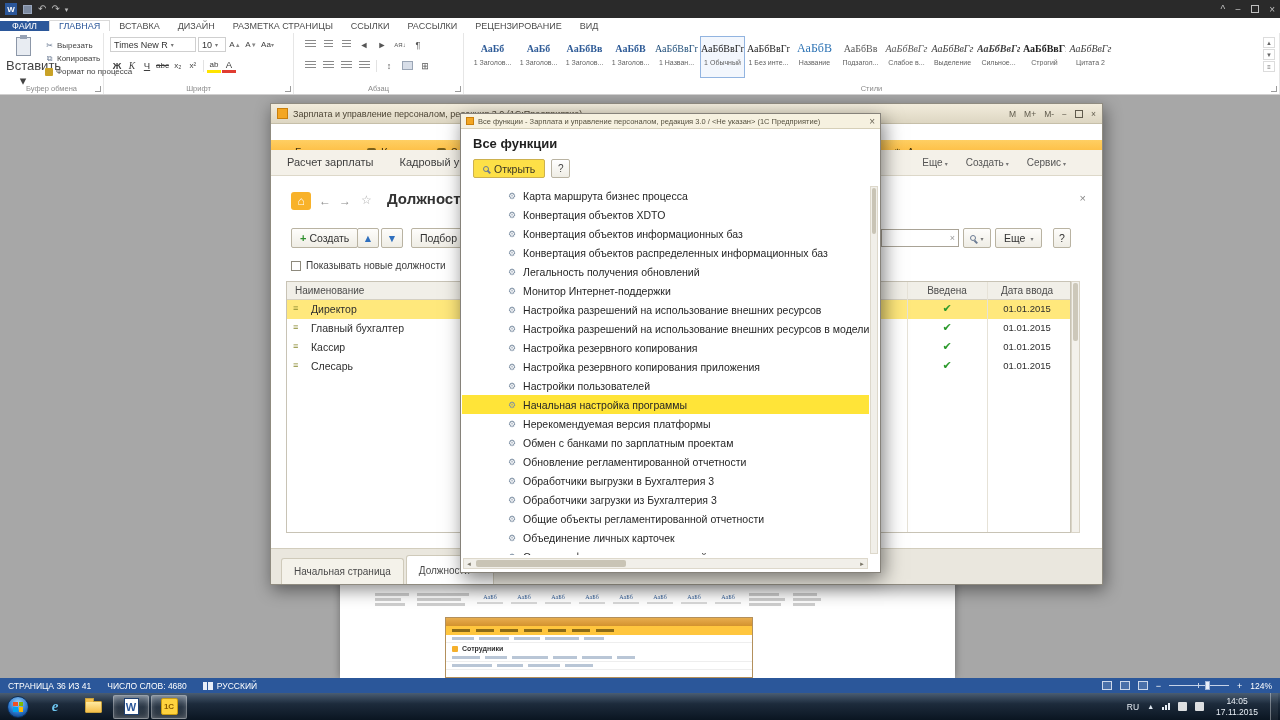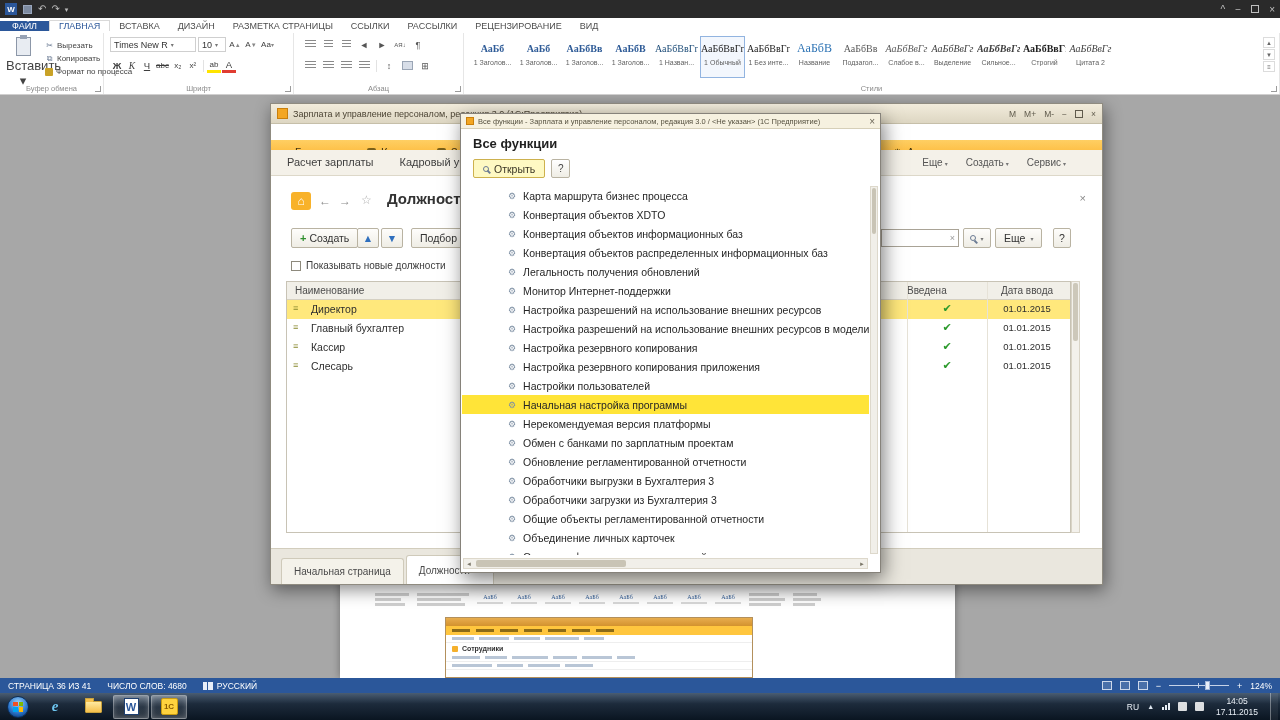--- a/index.html
+++ b/index.html
@@ -131,21 +131,21 @@
 .srch{position:absolute;left:610px;top:53px;width:78px;height:18px;border:1px solid #a9a396;background:#fff;display:flex;align-items:center;font-size:10px;padding:0 3px}
 .srch .x{margin-left:auto;color:#999;font-size:9px}
 .b-mag{position:absolute;left:692px;top:52px;width:28px;justify-content:center;gap:2px;padding:0}
 .b-more{position:absolute;left:724px;top:52px}
 .b-help{position:absolute;left:782px;top:52px;width:18px;justify-content:center;padding:0}
 .chk-row{position:absolute;left:20px;top:84px;display:flex;align-items:center;gap:5px;font-size:10px;color:#3d3d3d}
 .cb{width:10px;height:10px;border:1px solid #8e8a7d;background:#fff;flex:none}
 .grid{position:absolute;left:15px;top:105px;width:785px;height:252px;border:1px solid #c8c3b5;background:#fff}
 .ghead{position:absolute;left:0;top:0;width:100%;height:18px;background:#f1efe8;border-bottom:1px solid #d5d0c2;font-size:10px;color:#4c4c4c}
 .gh-name{position:absolute;left:8px;top:3px}
-.gh-ent{position:absolute;left:620px;width:80px;top:3px}
+.gh-ent{position:absolute;left:620px;width:80px;text-align:center;top:3px}
 .gh-date{position:absolute;left:700px;width:80px;text-align:center;top:3px}
 .trow{position:absolute;left:0;width:100%;height:19px;font-size:10.5px;color:#2e2e2e}
 .trow.sel{background:#ffe87c}
 .tr-ic{position:absolute;left:6px;top:3px;font-size:9px;color:#8a8a2f}
 .tr-nm{position:absolute;left:24px;top:3px;white-space:nowrap}
 .tr-ck{position:absolute;left:620px;width:80px;text-align:center;top:2px;color:#2c9a2c;font-size:11px}
 .tr-dt{position:absolute;left:700px;width:80px;text-align:center;top:3px;font-size:9.5px}
 .vl{position:absolute;top:0;bottom:0;width:1px;background:#e6e2d7}
 .gvscroll{position:absolute;left:800px;top:105px;width:9px;height:252px;background:#f3f1ec;border:1px solid #d9d4c7}
 .gvthumb{position:absolute;left:1px;top:1px;width:5px;height:58px;background:#cdc8ba;border-radius:2px}
@@ -154,21 +154,21 @@
 .otab.on{background:#fff;height:29px}
 .otab .x{color:#999;font-size:9px}
 
 
 #dlg{position:absolute;left:460px;top:113px;width:421px;height:460px;background:#fff;border:1px solid #86827a;box-shadow:3px 6px 18px rgba(0,0,0,.5);z-index:10}
 .d-title{height:15px;background:#f6f1e0;border-bottom:1px solid #d6cfb8;display:flex;align-items:center;padding:0 5px;font-size:7.5px;color:#55503f;white-space:nowrap;overflow:hidden}
 .d-ico{width:8px;height:8px;background:#f3a622;border:1px solid #c97f0c;margin-right:4px;flex:none}
 .d-title .x{margin-left:auto;font-size:10px;color:#6b6658;padding-left:8px}
 .d-head{position:absolute;left:12px;top:22px;font-size:13px;font-weight:bold;color:#1f1f1f}
 .d-btns{position:absolute;left:12px;top:45px;display:flex;gap:6px;align-items:center}
-.b-open{display:flex;align-items:center;gap:5px;height:19px;padding:0 9px;background:#fef9c3;border:1px solid #cdb14e;border-radius:2px;font-size:10.5px;color:#3a3525}
+.b-open{display:flex;align-items:center;gap:5px;height:19px;padding:0 9px;background:#fde047;border:1px solid #cdb14e;border-radius:2px;font-size:10.5px;color:#3a3525}
 .b-q{width:19px;height:19px;border:1px solid #b9b3a2;background:linear-gradient(#fff,#efede5);border-radius:2px;display:flex;align-items:center;justify-content:center;font-size:10px;color:#444}
 .d-list{position:absolute;left:1px;top:72px;right:11px;bottom:17px;overflow:hidden}
 .fn-row{height:19px;display:flex;align-items:center;padding-left:46px;gap:7px;font-size:10.5px;color:#262626;white-space:nowrap}
 .fn-row.sel{background:#ffe438}
 .fn-ic{font-size:9px;color:#7d8fa3;flex:none}
 .d-vscroll{position:absolute;right:2px;top:72px;bottom:18px;width:8px;background:#f1efe9;border:1px solid #ddd8cb}
 .d-vthumb{position:absolute;left:1px;top:1px;width:4px;height:46px;background:#c9c4b5;border-radius:2px}
 .d-hscroll{position:absolute;left:2px;right:12px;bottom:3px;height:11px;background:#f1efe9;border:1px solid #ddd8cb;display:flex;align-items:center}
 .d-harrow{width:10px;text-align:center;font-size:6px;color:#7a7668}
 .d-hthumb{height:7px;width:150px;background:#c9c4b5;border-radius:2px;margin-left:2px}

